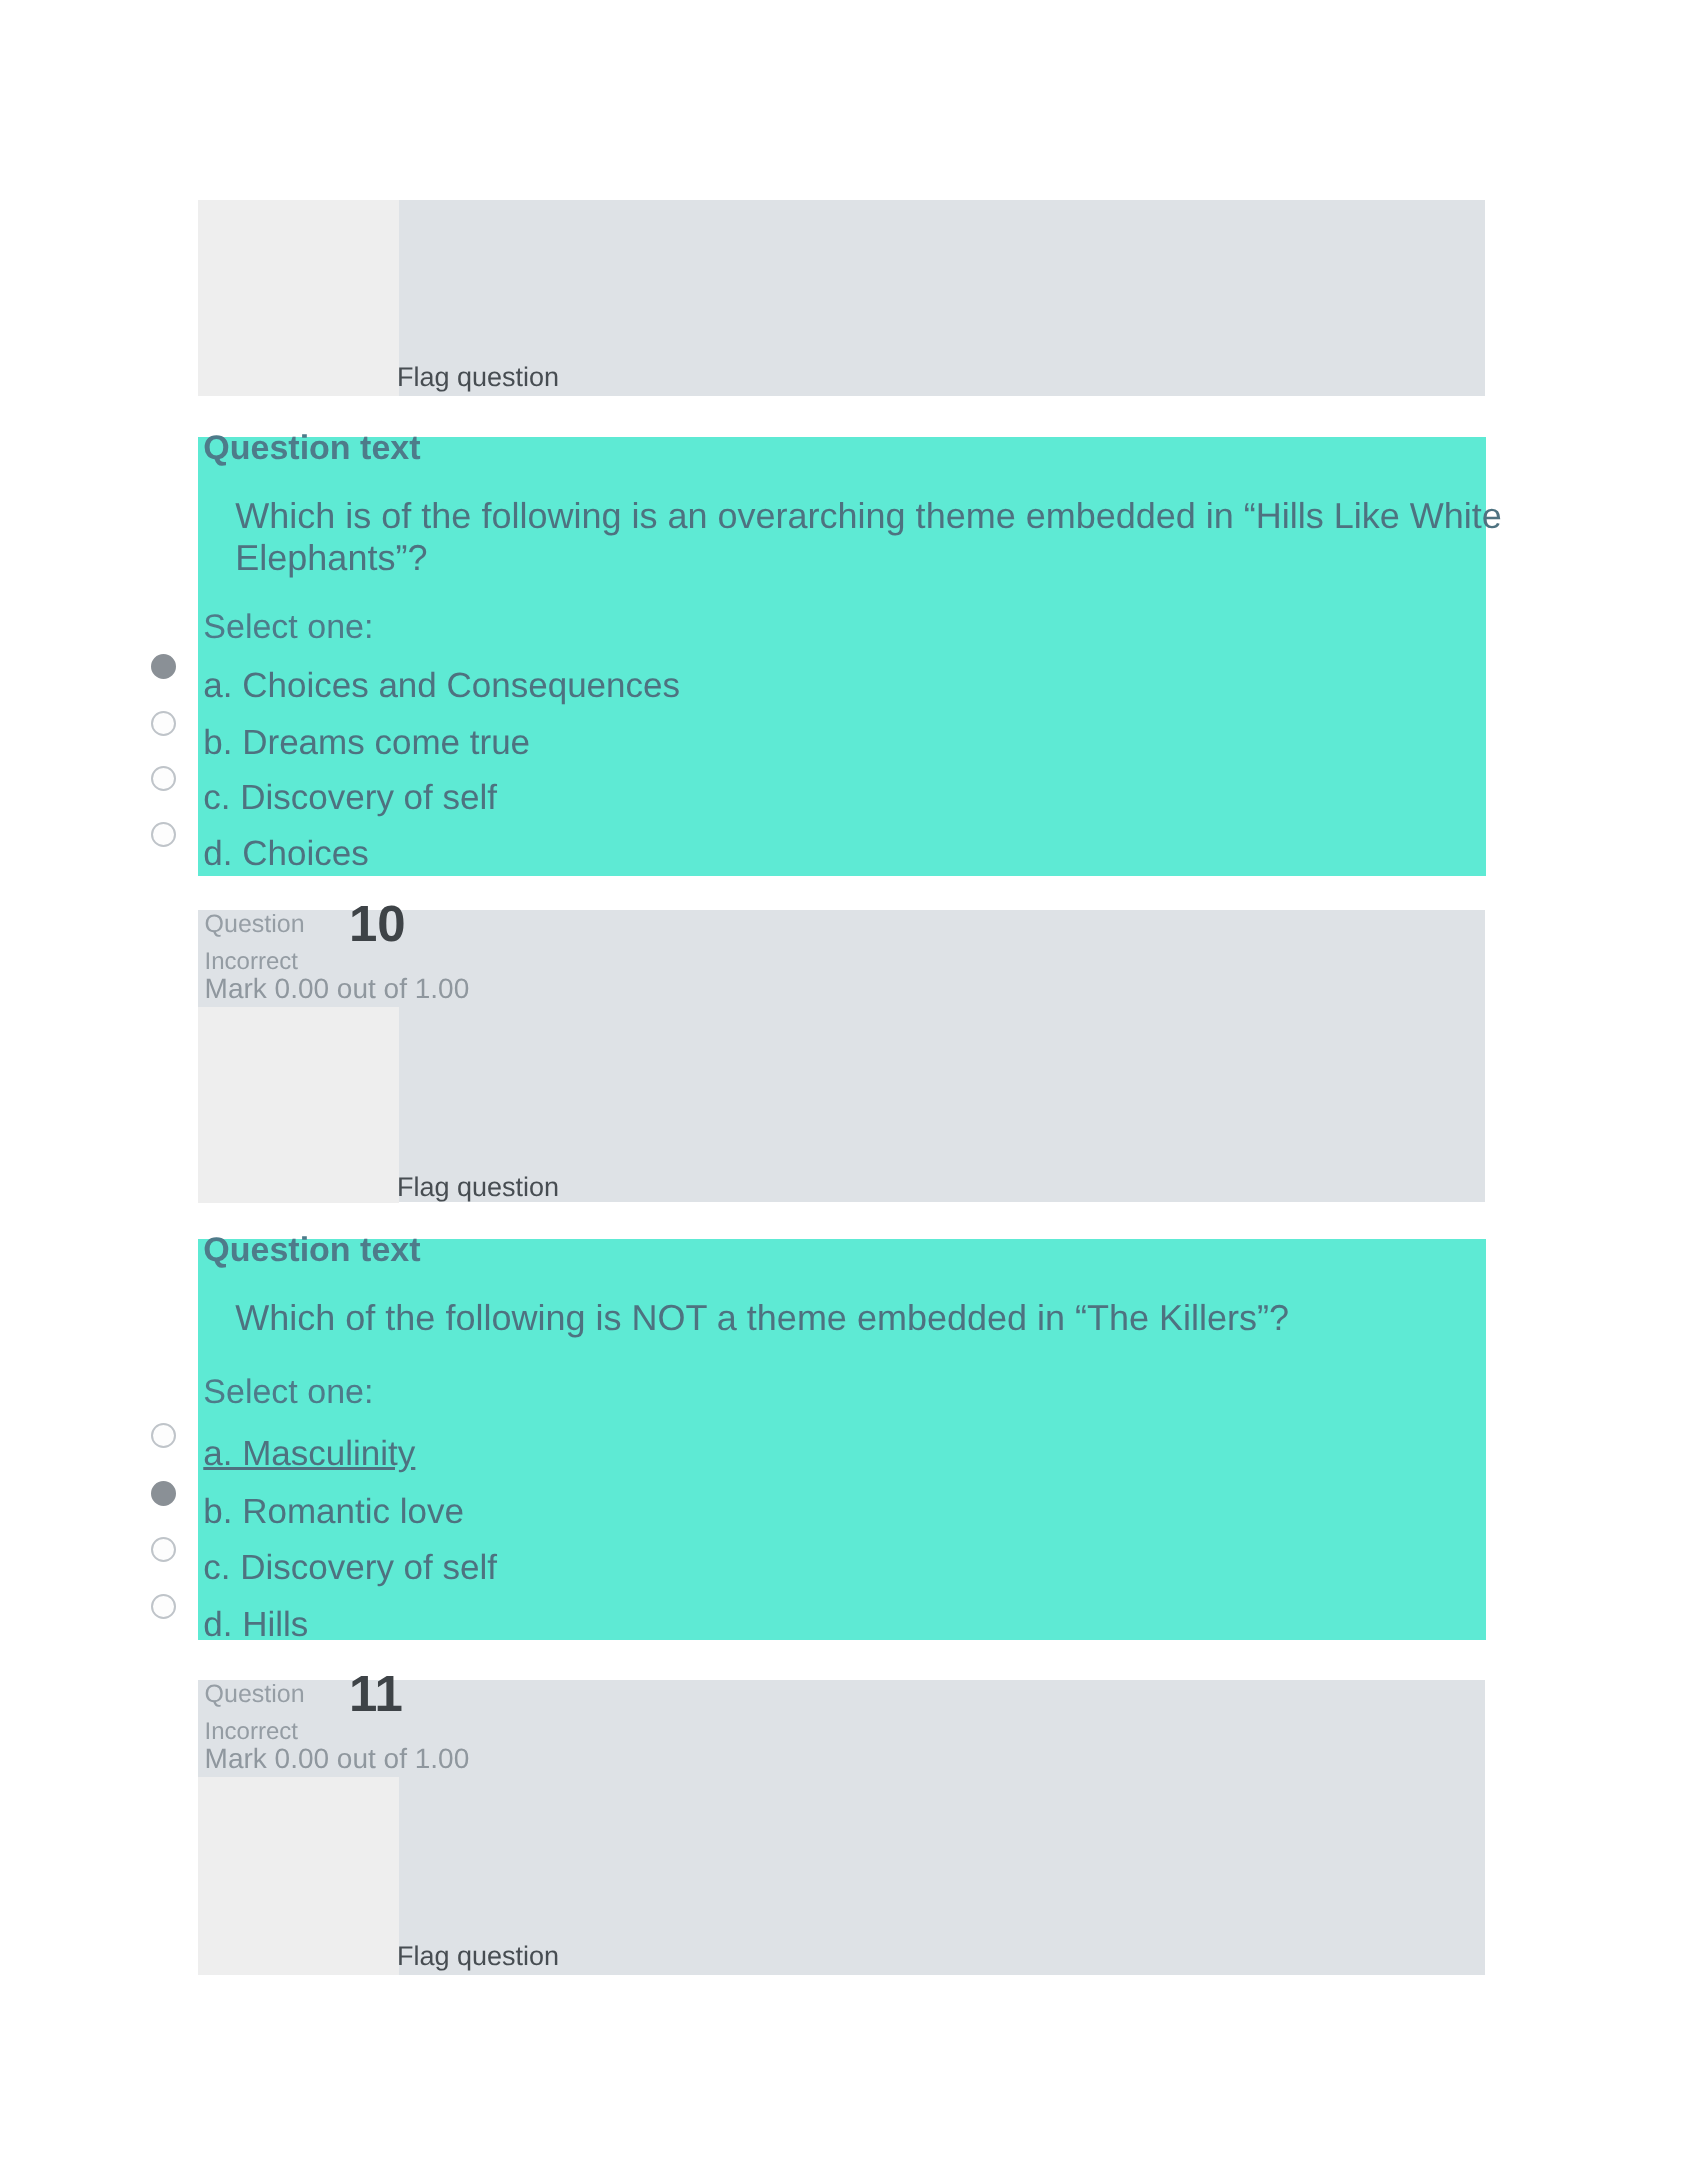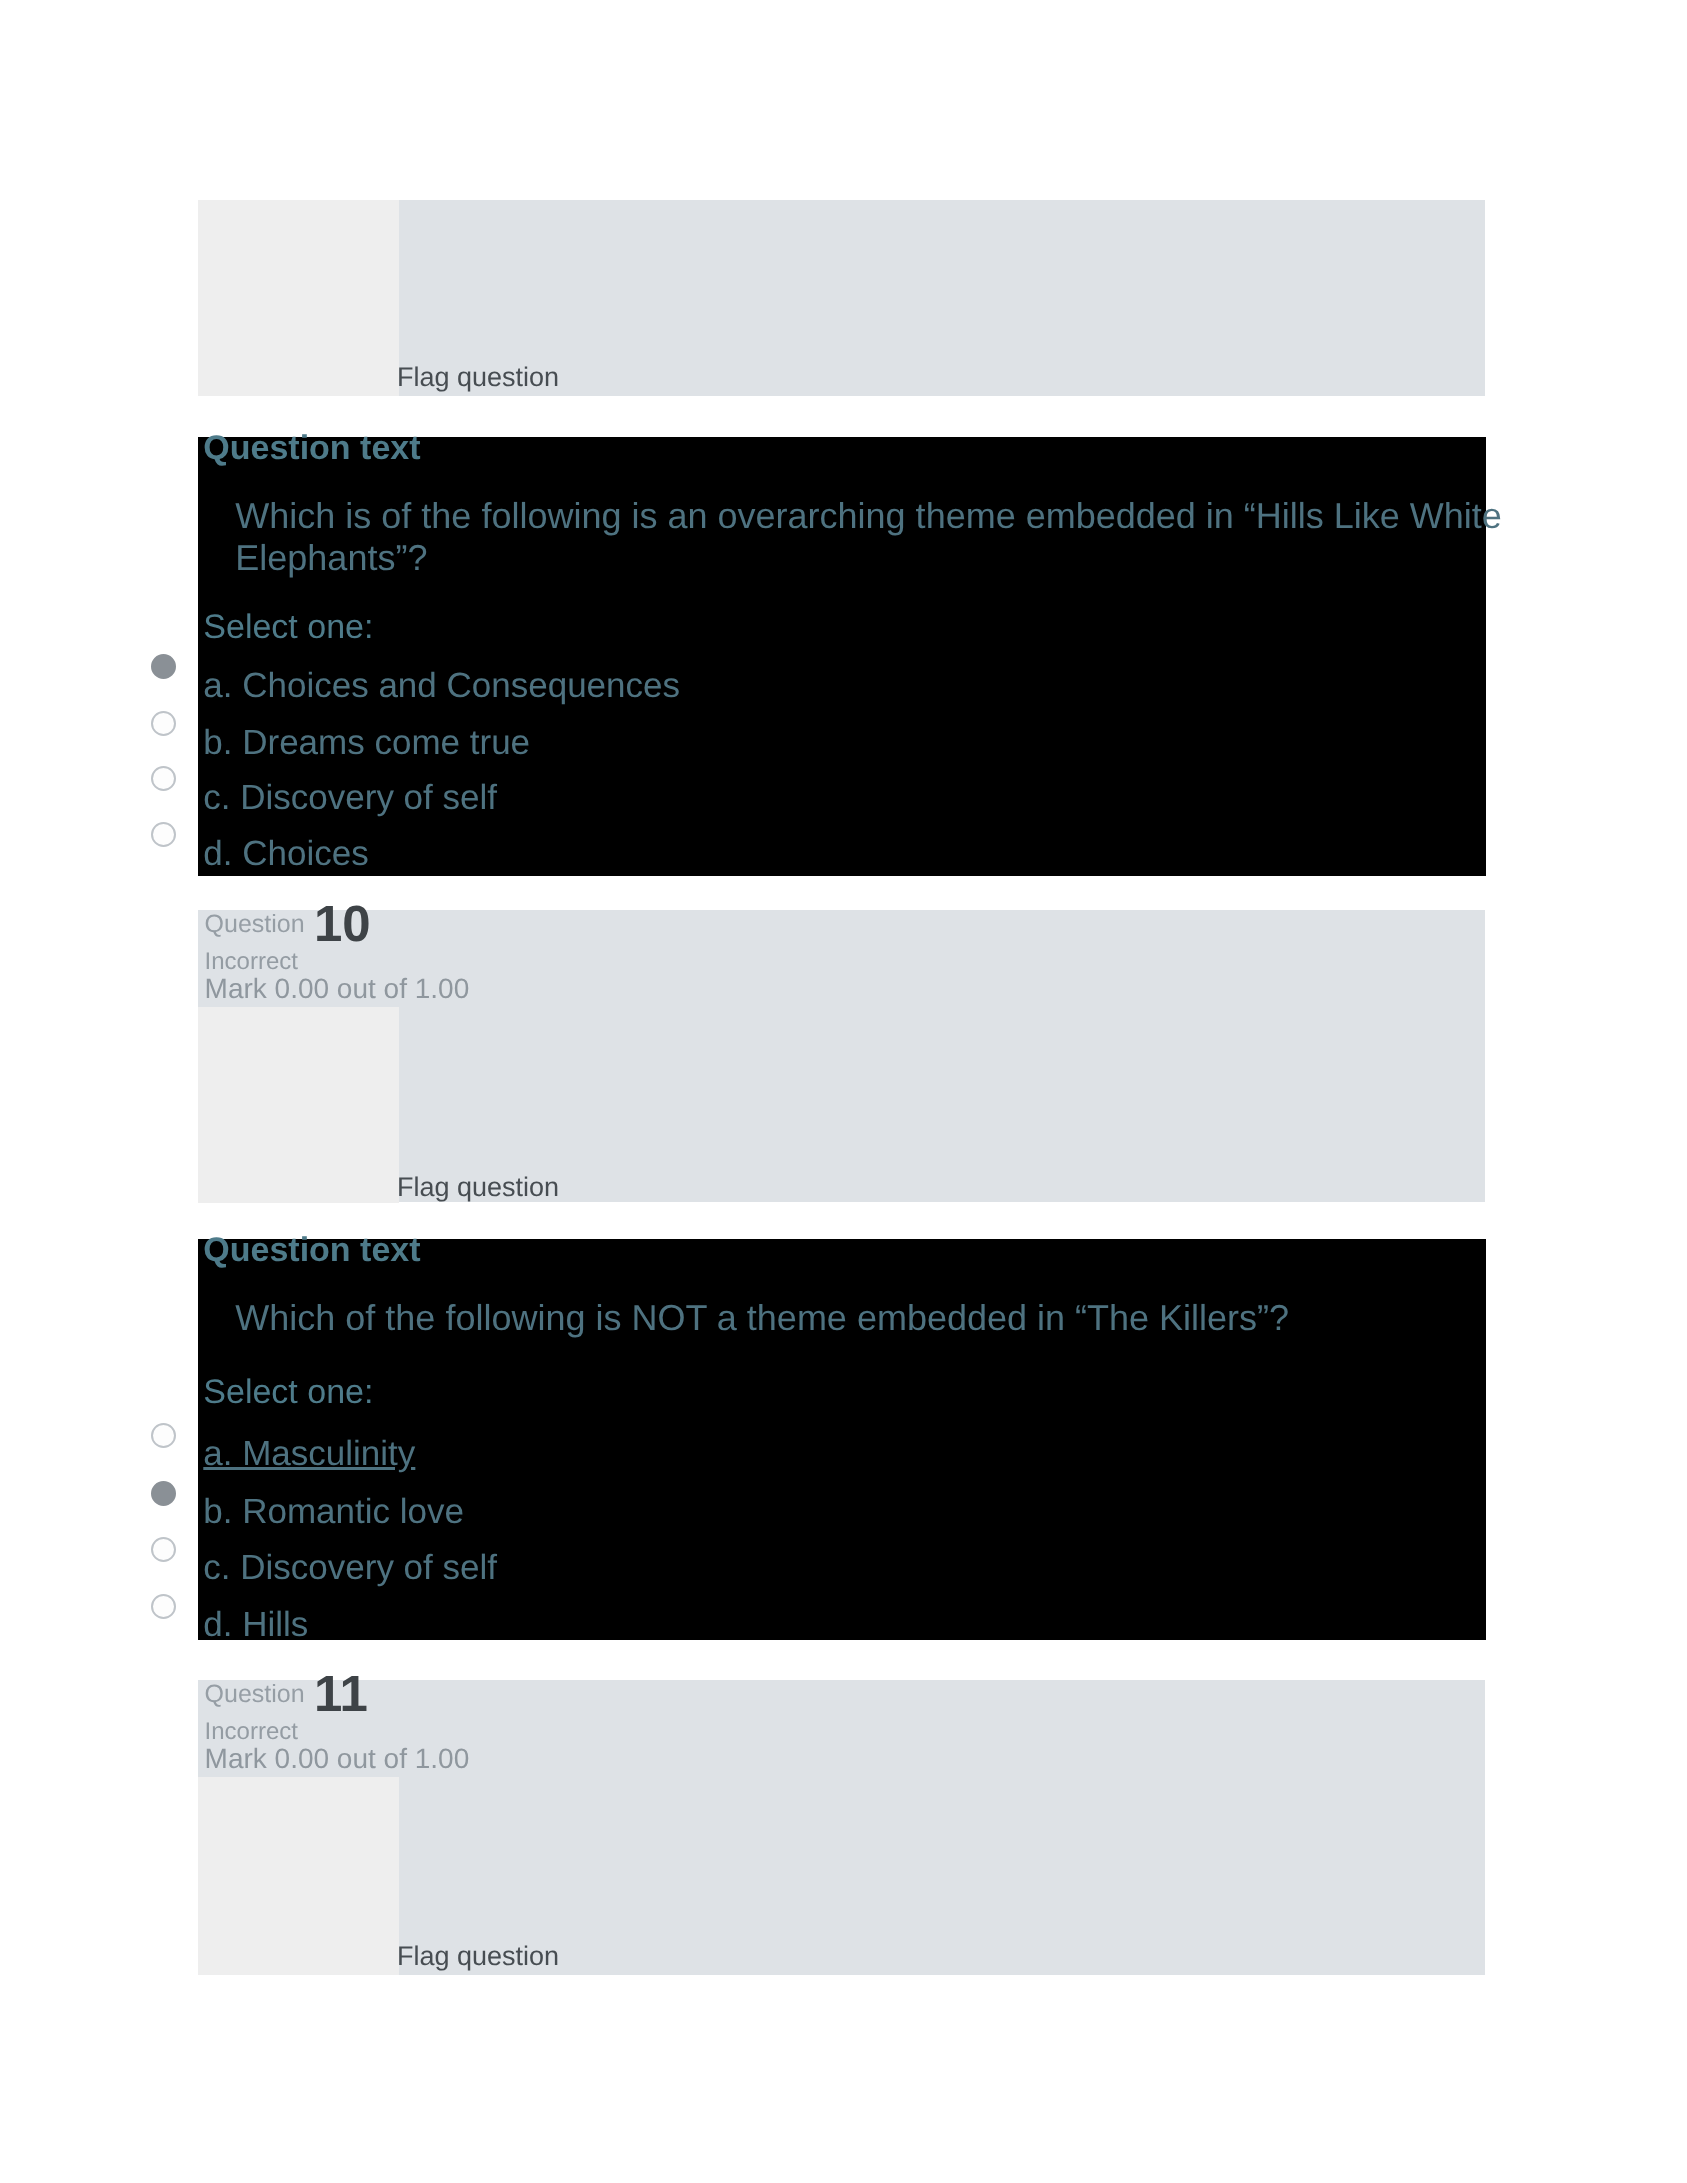--- a/index.html
+++ b/index.html
@@ -5,27 +5,27 @@
 <style>
   html,body{margin:0;padding:0;background:#ffffff;}
   body{width:1687px;height:2183px;font-family:"Liberation Sans",sans-serif;
        -webkit-font-smoothing:antialiased;text-rendering:geometricPrecision;}
   .page{position:relative;width:1687px;height:2183px;overflow:hidden;background:#ffffff;border-radius:18px;}
 
   
   .que{position:absolute;left:198px;width:1287px;background:#dee2e6;}
   .que .info{position:absolute;left:0;width:201px;background:#eeeeee;}
   .que .no{position:absolute;left:6.6px;font-size:25px;color:#969ea5;line-height:1;white-space:nowrap;}
-  .que .qno{position:absolute;font-size:51px;font-weight:bold;color:#3e4347;line-height:1;}
+  .que .qno{position:absolute;font-size:51px;font-weight:bold;color:#3e4347;line-height:1;margin-left:35px;}
   .que .state{position:absolute;left:6.6px;font-size:24px;color:#949ca3;line-height:1;white-space:nowrap;}
   .que .grade{position:absolute;left:6.6px;font-size:28px;color:#8f979e;line-height:1;white-space:nowrap;}
   .que .flag{position:absolute;left:199px;font-size:27px;color:#474d52;line-height:1;white-space:nowrap;}
 
   
-  .form{position:absolute;left:198px;width:1288px;background:#000000;}
+  .form{position:absolute;left:198px;width:1288px;background:#5eead4;}
   .form .fh{position:absolute;left:5.3px;font-size:34px;font-weight:bold;color:#4e7b8a;line-height:1;white-space:nowrap;}
   .form .qt{position:absolute;left:5.3px;font-size:36px;color:#4e7280;line-height:42px;width:1278px;margin-left:32px;}
   .form .so{position:absolute;left:5.3px;font-size:34px;color:#4e7b8a;line-height:1;white-space:nowrap;}
   .form .op{position:absolute;left:5.3px;font-size:35px;color:#4e7280;line-height:1;white-space:nowrap;}
 
   
   .rd{position:absolute;left:151px;width:25px;height:25px;border-radius:50%;
       background:#fdfdfd;border:2.6px solid #bfc4c9;box-sizing:border-box;}
   .rd.on{background:#8a9096;border-color:#8a9096;}
 </style>

